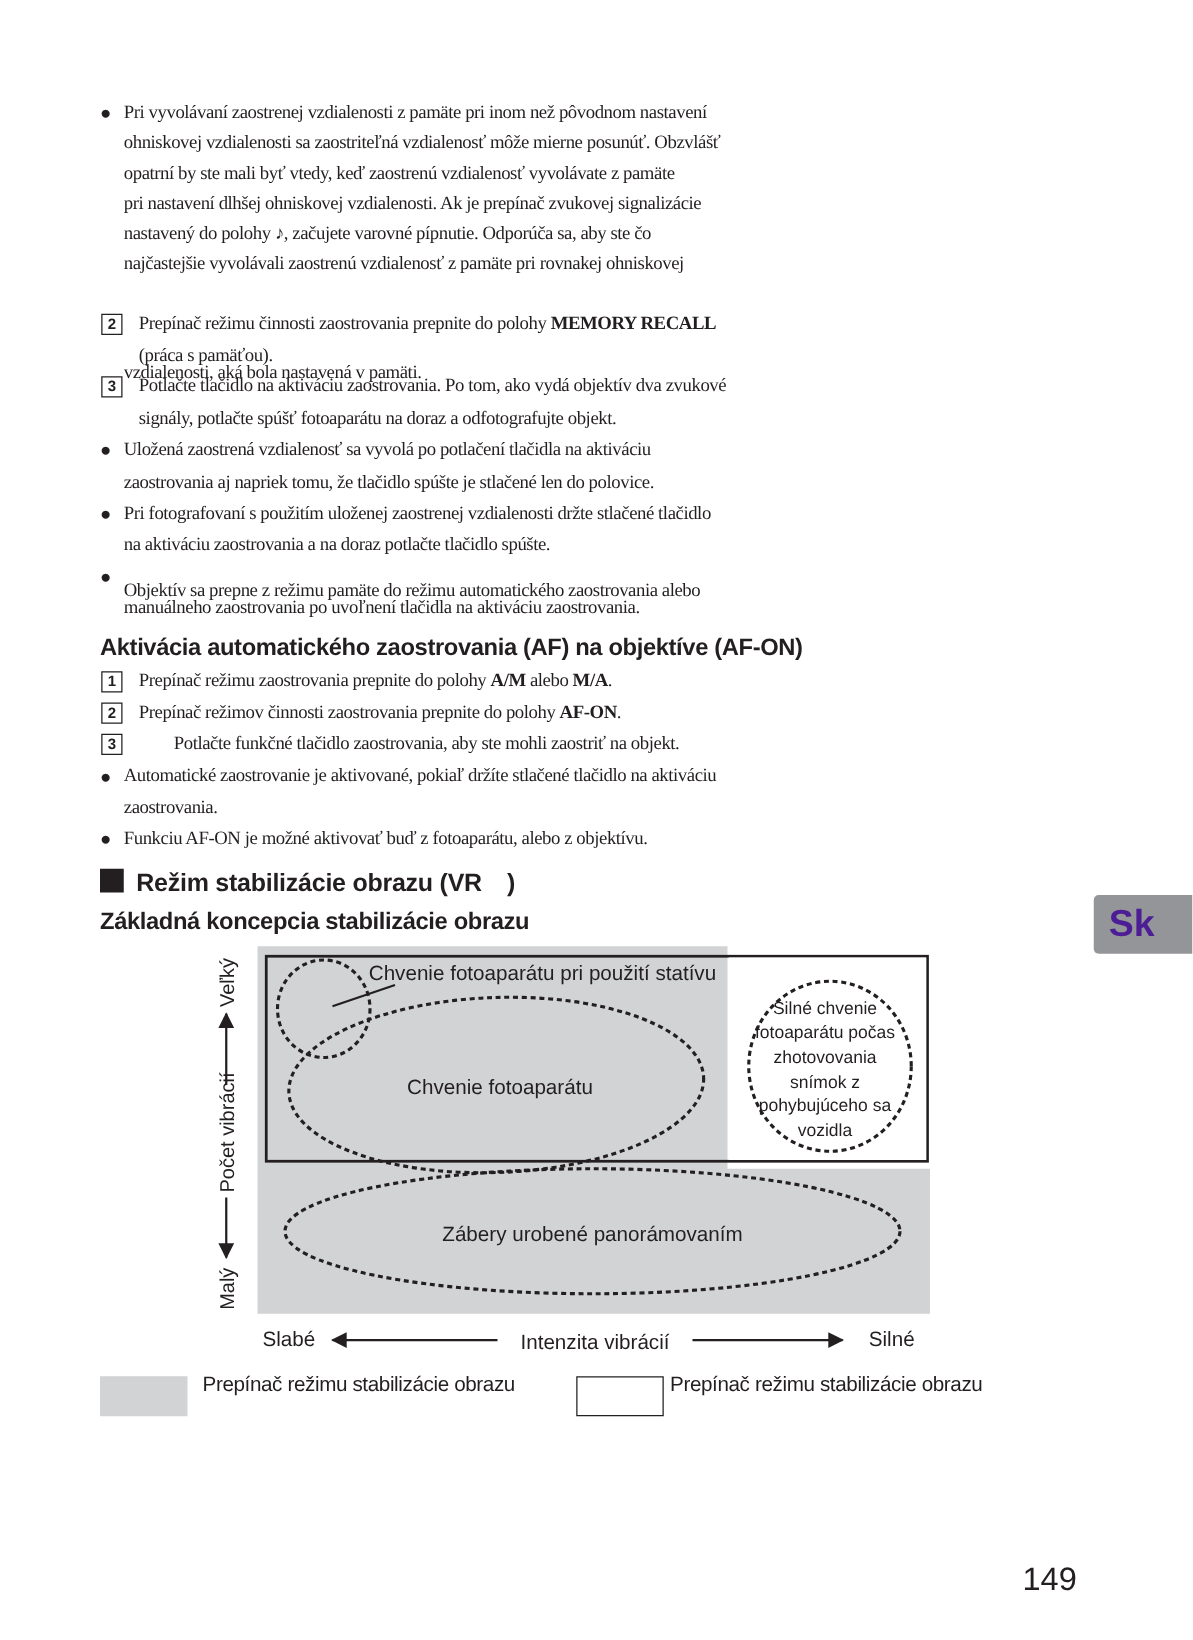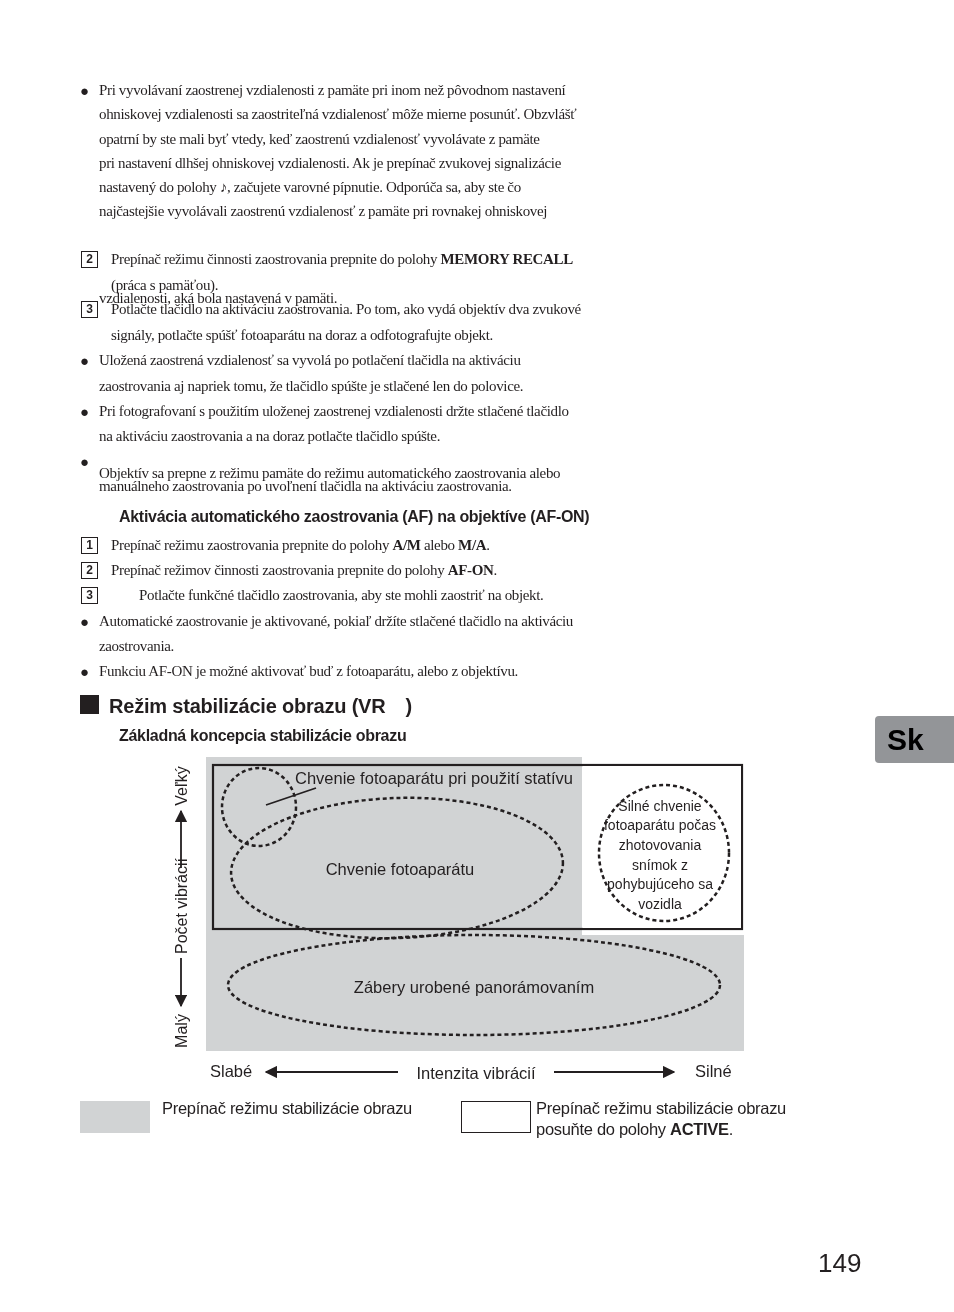--- a/index.html
+++ b/index.html
@@ -14,27 +14,27 @@
     font-stretch: condensed;
     font-family: Liberation Serif, serif;
   }
   .bullet { position: absolute; font-size: 15px; }
   .numbox {
     position: absolute; width: 15px; height: 15px; border: 1.4px solid #231f20;
     font-size: 12px; font-weight: bold; line-height: 15px; text-align: center;
     box-sizing: content-box;
   }
   .b { font-weight: bold; }
-  .h2 { position: absolute; font-weight: bold; font-size: 16px; letter-spacing: -0.3px; white-space: nowrap; margin-left: 39px; }
+  .h2 { position: absolute; font-weight: bold; font-size: 19px; letter-spacing: -0.3px; white-space: nowrap; }
   .h1 { position: absolute; font-weight: bold; font-size: 20px; letter-spacing: -0.2px; white-space: nowrap; }
   .sq { display: inline-block; width: 19px; height: 19px; background: #231f20; margin-right: 10px; vertical-align: -1px; }
   .lang-tab {
     position: absolute; left: 875px; top: 716px; width: 79px; height: 47px;
     background: #939598; border-radius: 4px 0 0 4px;
-    color: #000000; font-weight: bold; font-size: 30px; line-height: 47px;
+    color: #4c1d95; font-weight: bold; font-size: 30px; line-height: 47px;
     padding-left: 12px; box-sizing: border-box;
   }
   .page-num { position: absolute; left: 818px; top: 1248px; font-size: 26px; }
   svg text { font-family: "Liberation Sans", "DejaVu Sans", sans-serif; fill: #231f20; }
   .legend-gray { position: absolute; left: 80px; top: 1101px; width: 70px; height: 32px; background: #d1d3d4; }
   .legend-white { position: absolute; left: 461px; top: 1101px; width: 68px; height: 30px; border: 1.6px solid #231f20; background: #fff; }
   .legend-txt { position: absolute; font-size: 16.5px; line-height: 21px; white-space: nowrap; letter-spacing: -0.3px; }
 </style>
 </head>
 <body>
@@ -138,17 +138,16 @@
   <text x="695" y="1077" font-size="16.5">Silné</text>
 </svg>
 
 <div class="legend-gray"></div>
 <div class="legend-txt" style="left:162px;top:1098px;">
   <div>Prepínač režimu stabilizácie obrazu</div>
 </div>
 <div class="legend-white"></div>
 <div class="legend-txt" style="left:536px;top:1098px;">
   <div>Prepínač režimu stabilizácie obrazu</div>
-  <div><span>posuňte do polohy </span><span class="b">ACTIVE</span><span>.</span></div>
 </div>
 
 <div class="lang-tab">Sk</div>
 <div class="page-num">149</div>
 
 </body></html>

